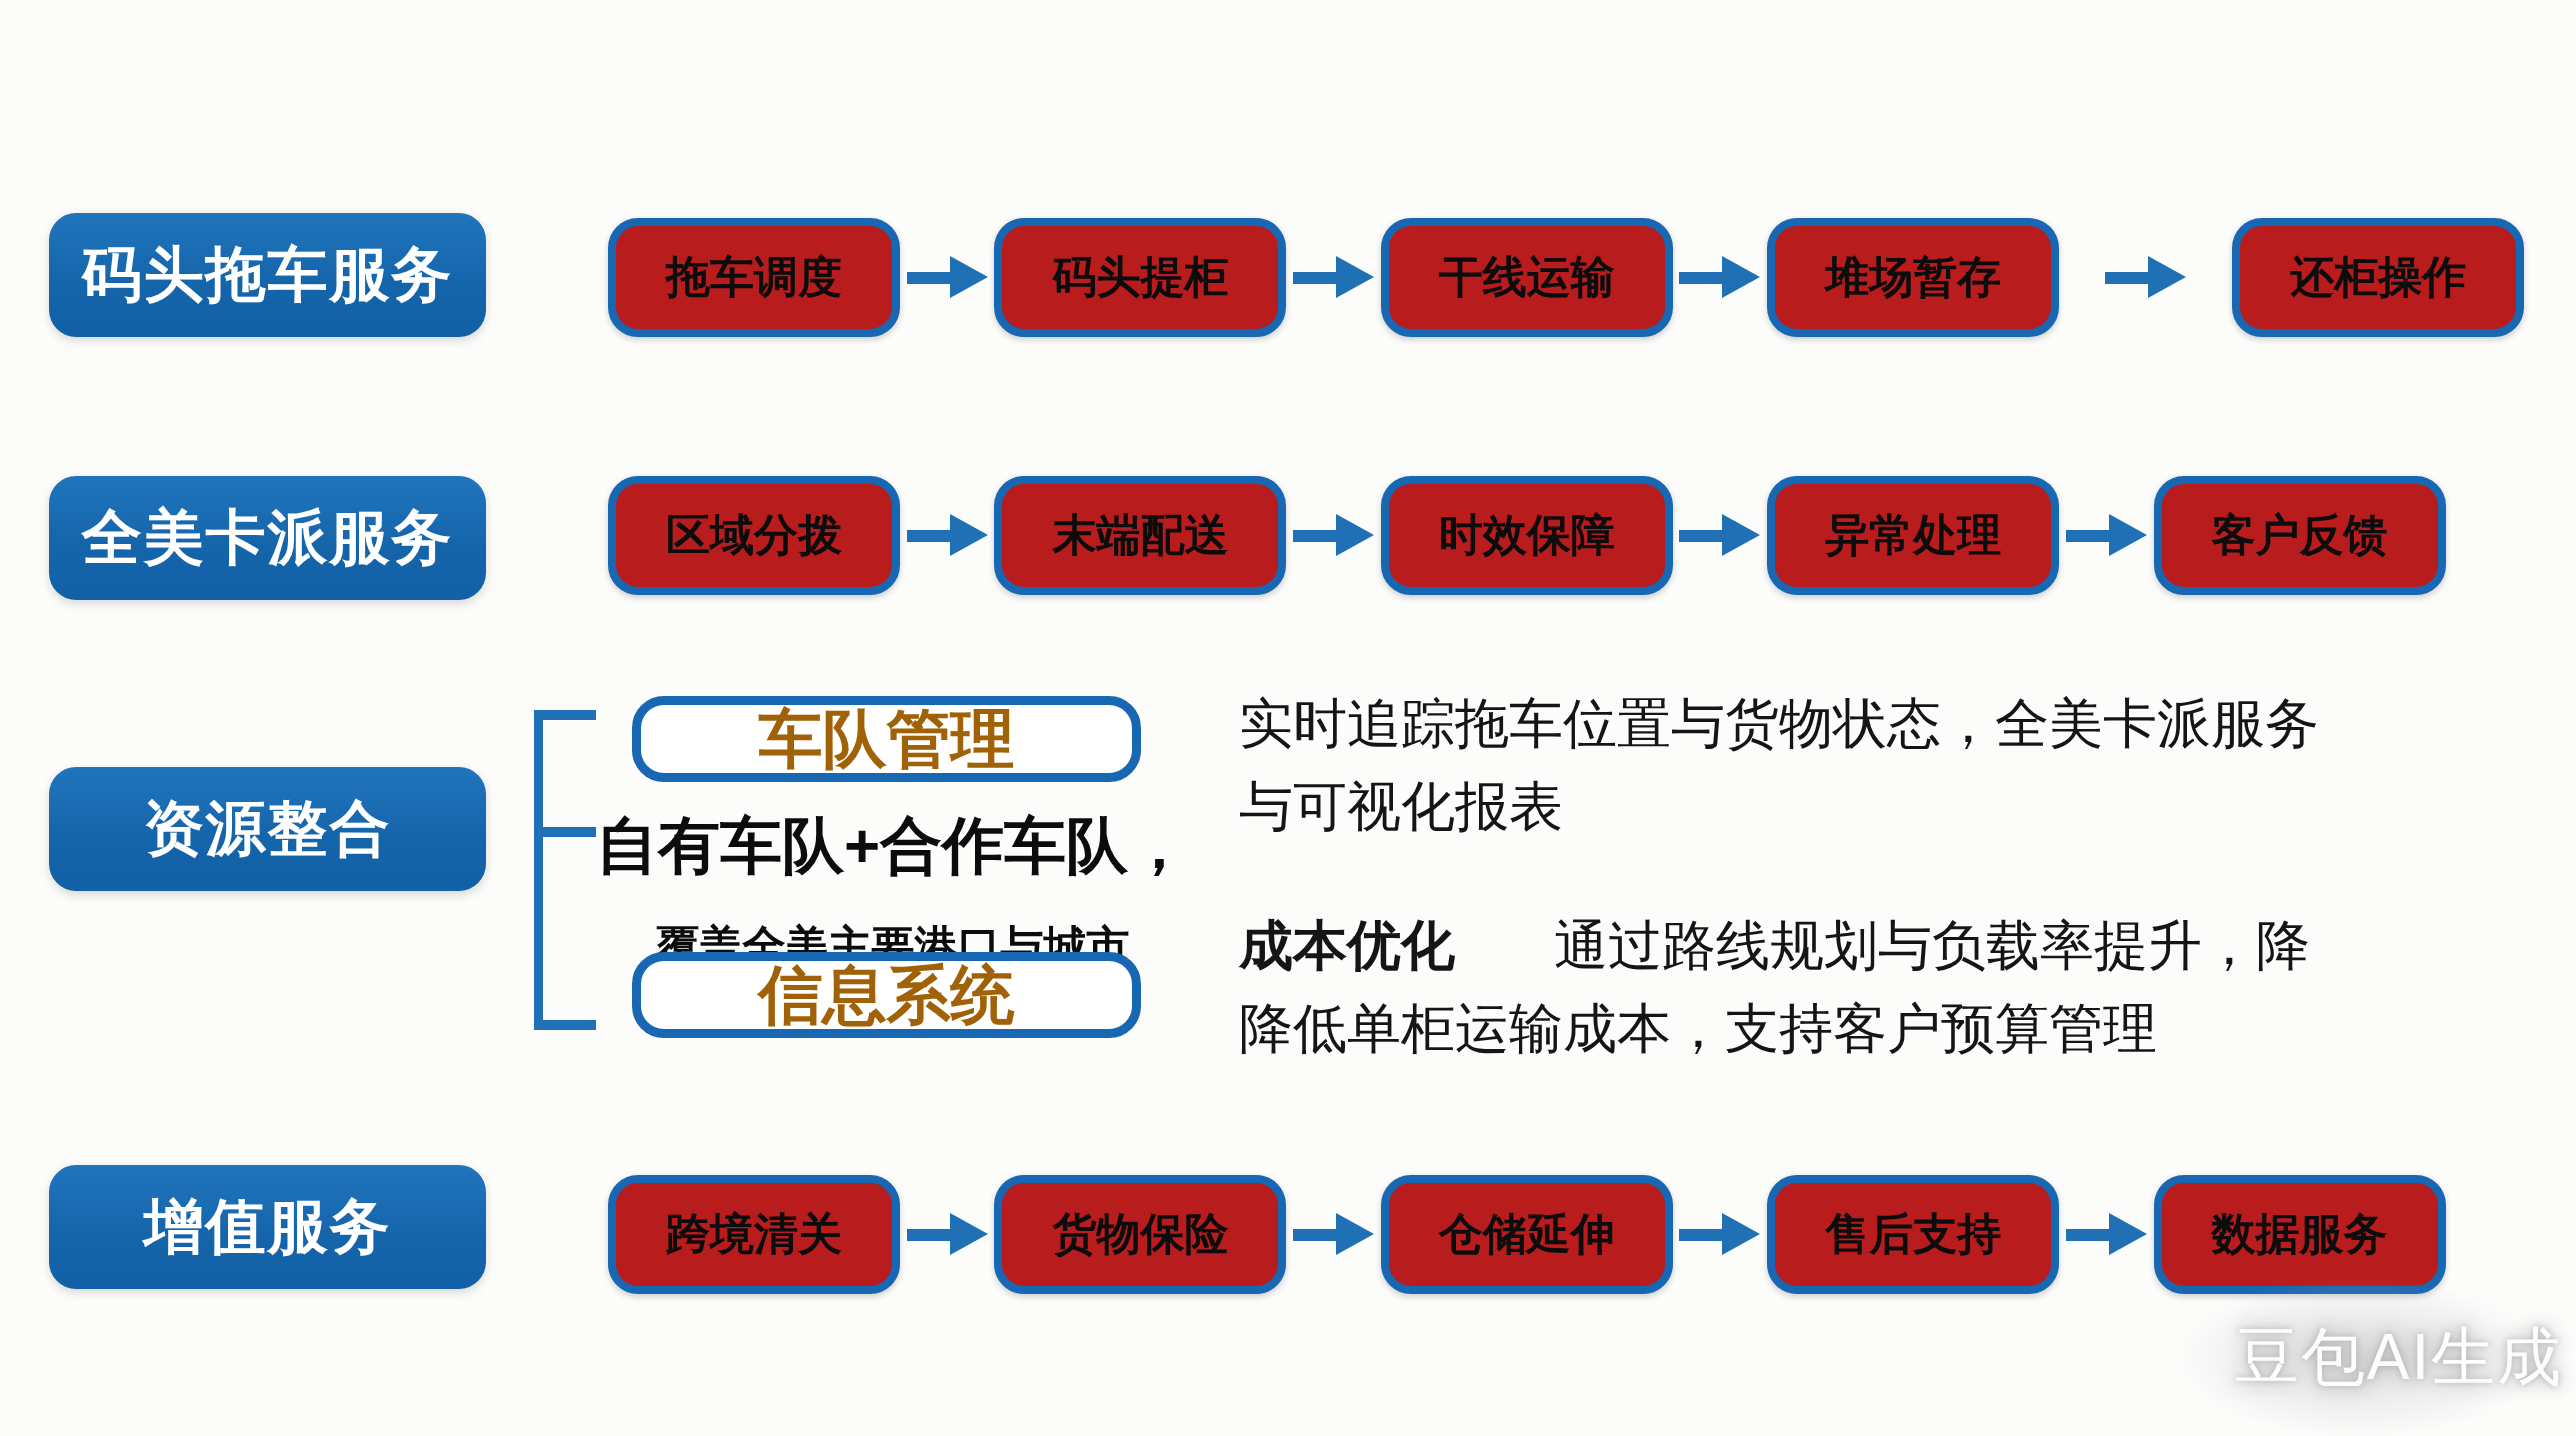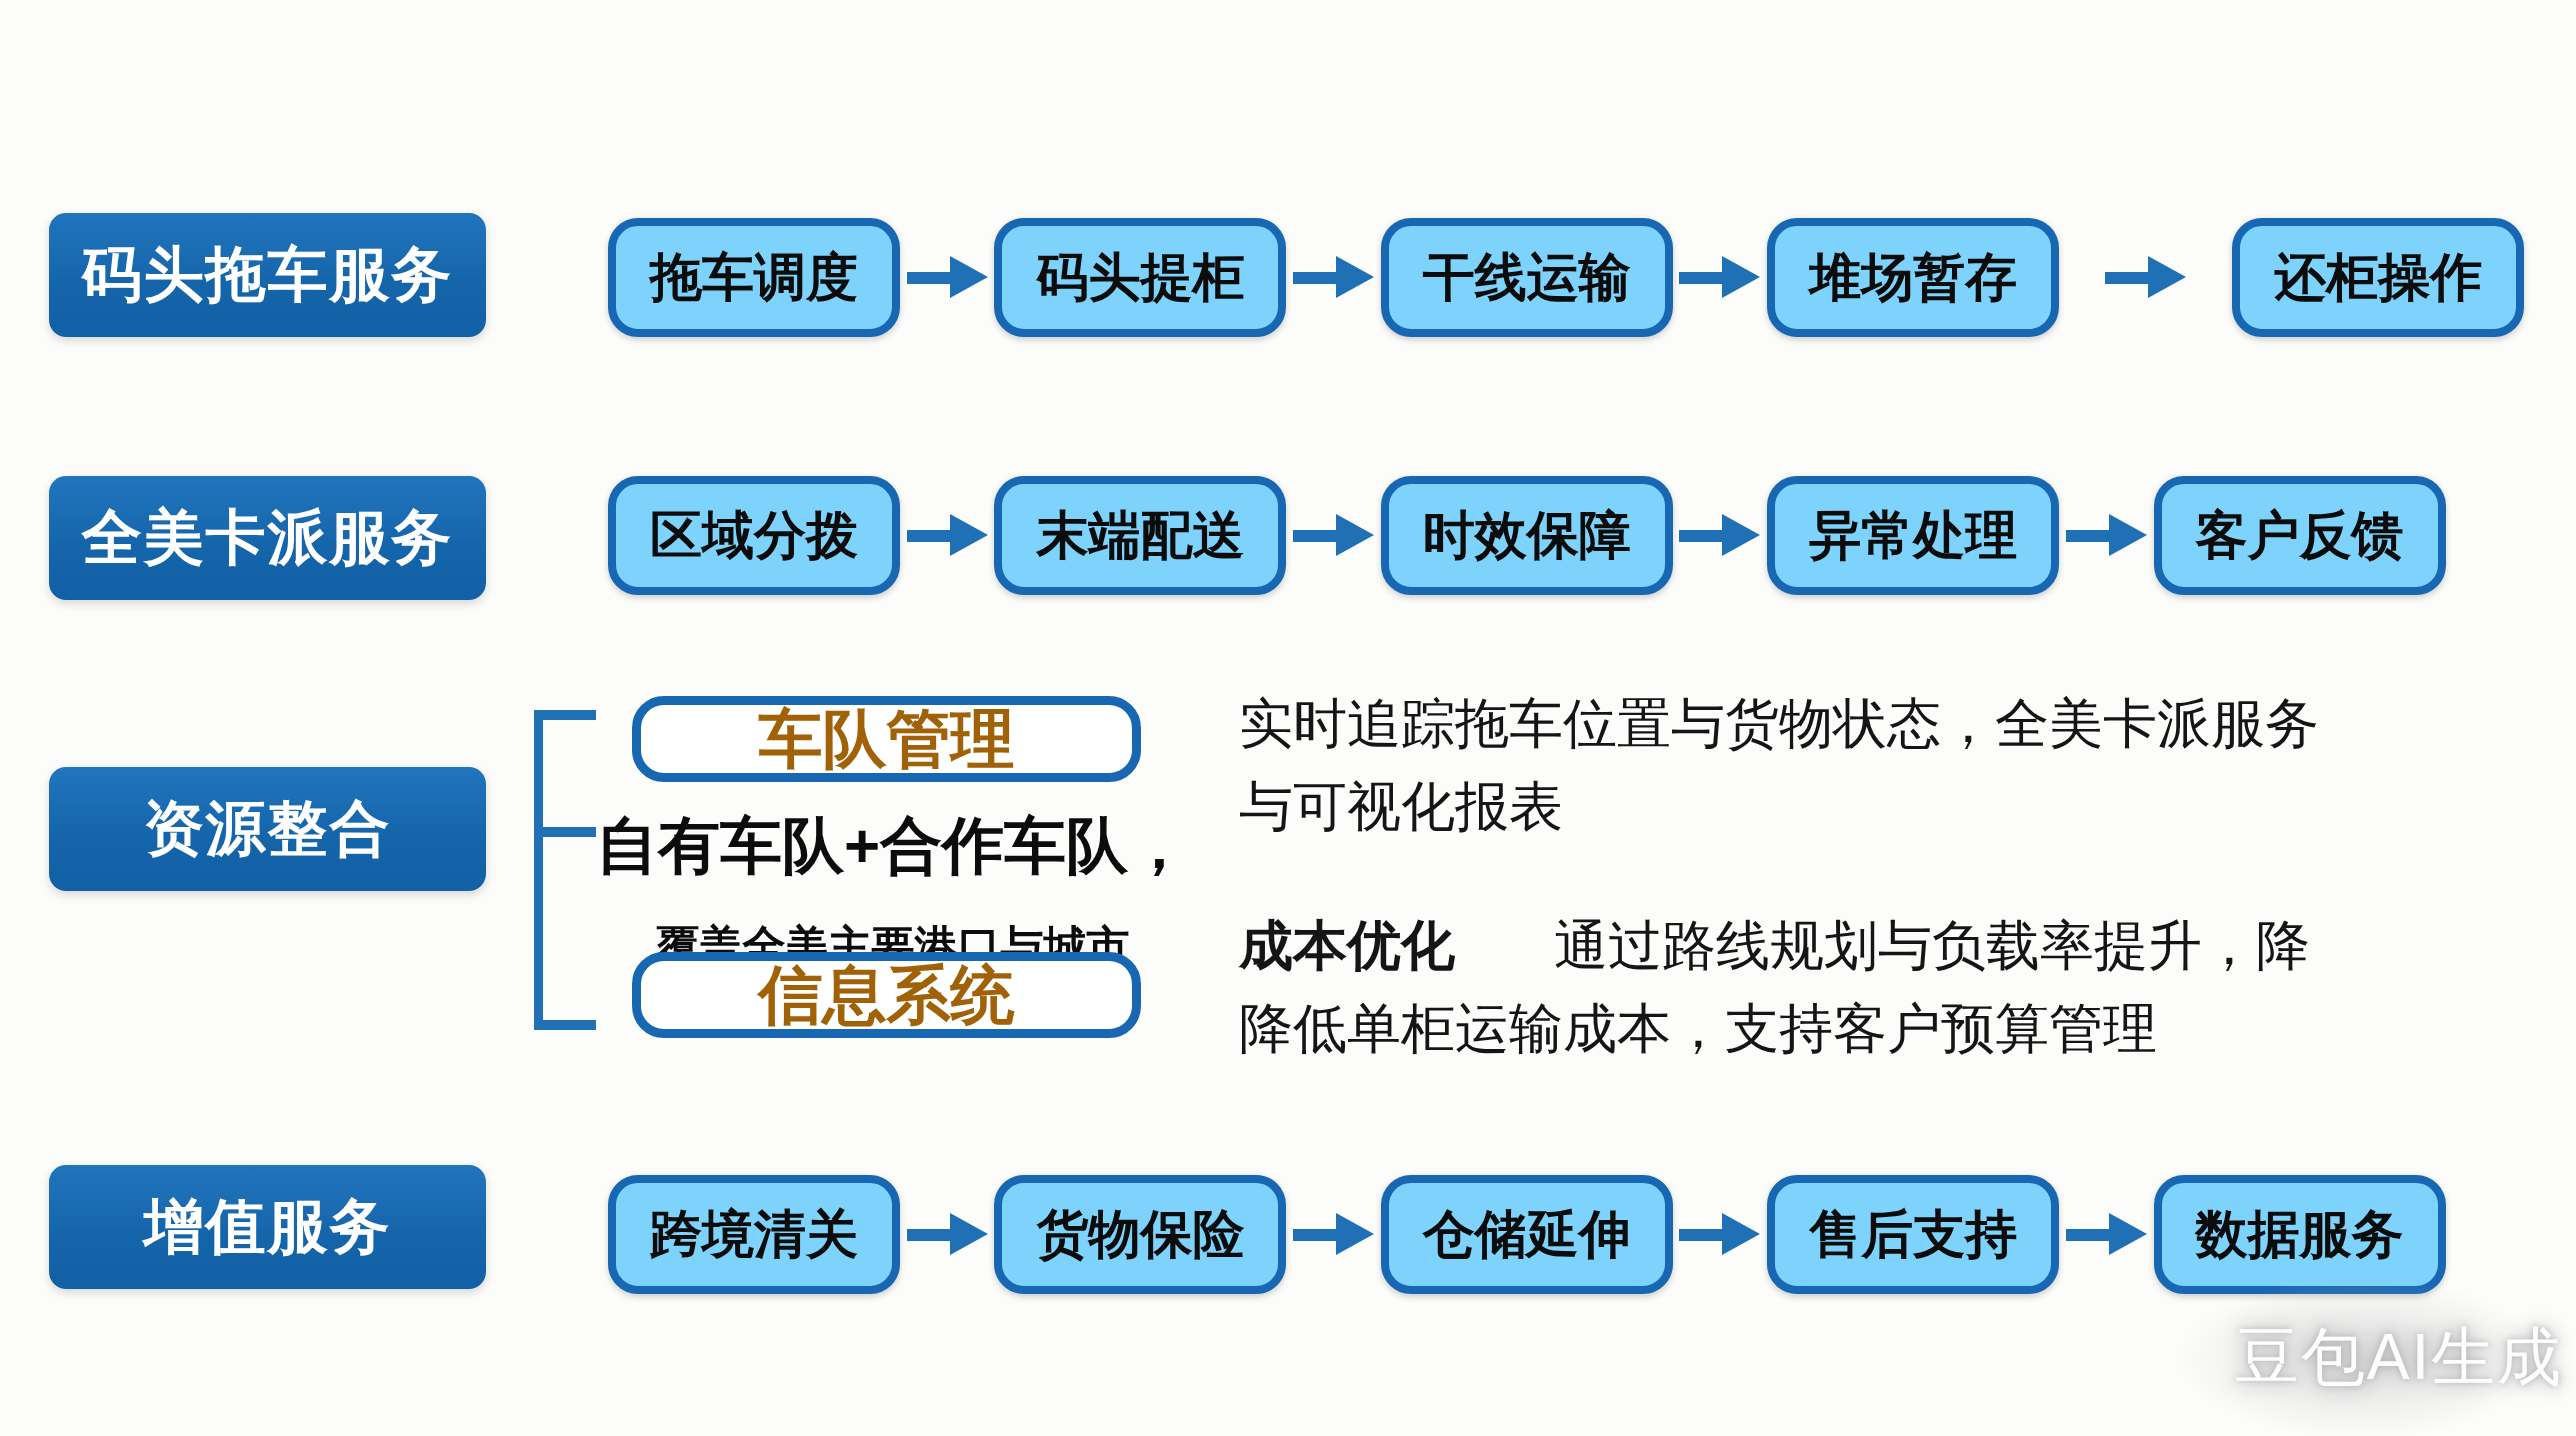--- a/index.html
+++ b/index.html
@@ -7,41 +7,41 @@
     width:2576px; height:1437px;
     position:relative; overflow:hidden;
     background:#fcfcfb;
     font-family:"Liberation Sans", sans-serif;
   }
 
   
   .pill {
     position:absolute; left:49px; width:437px; height:124px;
     background:linear-gradient(180deg,#2175bd 0%,#1565ab 55%,#1260a5 100%);
-    border-radius:17px;
+    border-radius:27px;
     color:#ffffff; font-size:60px; font-weight:800; letter-spacing:1.9px;
     display:flex; align-items:center; justify-content:center;
     box-shadow:0 3.8px 9.4px rgba(0,0,0,0.14);
     font-family:Liberation Serif, serif;
   }
   .pill.pos1{top:213px} .pill.pos2{top:476px} .pill.pos3{top:767px} .pill.pos4{top:1165px}
 
   
   .flow {
     position:absolute; left:608px; height:119px;
     display:flex; align-items:center;
   }
   .flow.pos1{top:218px} .flow.pos2{top:476px} .flow.pos4{top:1175px}
 
   .step {
     flex:0 0 auto; width:292px; height:119px; box-sizing:border-box;
-    background:#7dd3fc;
+    background:#b91c1c;
     border:8.5px solid #1767b3; border-radius:30px;
     display:flex; align-items:center; justify-content:center;
-    font-size:52px; font-weight:900; color:#0c0c0c;
+    font-size:44px; font-weight:900; color:#0c0c0c;
     box-shadow:0 2.8px 6.6px rgba(0,0,0,0.18);
   }
 
   .arrow { flex:0 0 auto; width:85px; height:45px; position:relative; margin:0 4.7px; }
   .arrow::before {
     content:""; position:absolute; left:1.9px; top:17px; width:45px; height:12.2px;
     background:#2070b6;
   }
   .arrow::after {
     content:""; position:absolute; left:45px; top:0.9px; width:0; height:0;

